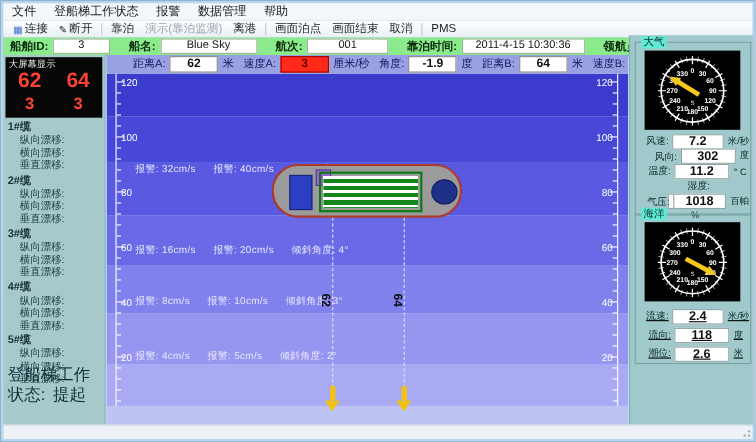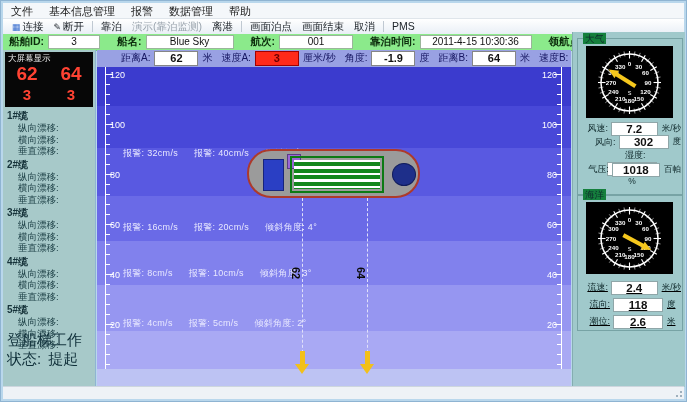--- a/index.html
+++ b/index.html
@@ -59,41 +59,41 @@
 
   .marker-line{position:absolute;top:131px;height:165px;width:0;border-left:1px dashed #e0e0fa;}
   .marker-label{position:absolute;top:198px;width:20px;height:16px;display:flex;align-items:center;justify-content:center;transform:rotate(90deg);font-size:11px;font-weight:bold;color:#0a0a0a;}
   .marker-arrow{position:absolute;top:284px;width:14px;}
   .marker-arrow .shaft{margin:0 auto;width:5px;height:13px;}
   .marker-arrow .head{width:0;height:0;border-left:7px solid transparent;border-right:7px solid transparent;border-top:10px solid;}
 
   
   .right-panel{position:absolute;left:571px;top:31px;width:113px;bottom:14px;background:#a0c9cb;border-left:1px solid #84aeb0;box-sizing:border-box;}
   .groupbox{position:absolute;left:4px;width:104px;border:1px solid #77a3a5;}
-  .groupbox .gb-title{position:absolute;top:-6px;left:5px;background:#15803d;font-size:9.5px;color:#0e2a2c;padding:0 2px;line-height:11px;}
+  .groupbox .gb-title{position:absolute;top:-6px;left:5px;background:#5eead4;font-size:9.5px;color:#0e2a2c;padding:0 2px;line-height:11px;}
   .gauge-box{position:absolute;left:8px;top:7px;width:87px;height:72px;background:#000;}
   .readouts{position:absolute;left:1px;right:1px;}
   .readout-row{display:flex;align-items:center;}
   .readout-row .ro-label{width:31px;text-align:right;font-size:9px;color:#102a2c;white-space:nowrap;}
   .readout-row .ro-box{width:48px;height:12px;background:#fff;border:1px solid #8fa6a8;margin-left:3px;font-size:11.5px;font-weight:bold;color:#111;text-align:center;line-height:12px;}
   .readout-row .ro-unit{font-size:8.5px;color:#102a2c;margin-left:4px;white-space:nowrap;}
 
   
   .status-bar{position:absolute;left:2px;right:2px;bottom:2px;height:12px;background:#eef2f6;border-top:1px solid #cdd6de;}
   .grip{position:absolute;right:2px;bottom:2px;width:8px;height:8px;}
   .grip i{position:absolute;width:2px;height:2px;background:#9fb0bd;}
 </style>
 </head>
 <body>
 
 <div id="window">
 
   <div class="menu-bar">
       <span class="menu-item">文件</span>
-      <span class="menu-item">基本信息管理</span>
+      <span class="menu-item">登船梯工作状态</span>
       <span class="menu-item">报警</span>
       <span class="menu-item">数据管理</span>
       <span class="menu-item">帮助</span>
     </div>
   <div class="toolbar">
       <span class="tool-btn">
         <span class="tb-icon" style="color: rgb(58, 111, 208);">▦</span>
         <span class="tb-label">连接</span>
       </span>
       <span class="tool-btn">
@@ -419,20 +419,25 @@
           <div class="readout-row" style="height: 13.6px;">
             <span class="ro-label">风速:</span>
             <span class="ro-box">7.2</span>
             <span class="ro-unit">米/秒</span>
           </div>
           <div class="readout-row" style="height: 13.6px; justify-content: flex-end;">
             <span class="ro-label">风向:</span>
             <span class="ro-box">302</span>
             <span class="ro-unit">度</span>
           </div>
+          <div class="readout-row" style="height: 13.6px;">
+            <span class="ro-label">温度:</span>
+            <span class="ro-box">11.2</span>
+            <span class="ro-unit">° C</span>
+          </div>
           <div class="readout-row" style="height: 13.6px; flex-direction: column;">
             <span class="ro-label">湿度:</span>
             <span class="ro-box">72</span>
             <span class="ro-unit">%</span>
           </div>
           <div class="readout-row" style="height: 13.6px;">
             <span class="ro-label">气压:</span>
             <span class="ro-box">1018</span>
             <span class="ro-unit">百帕</span>
           </div>

